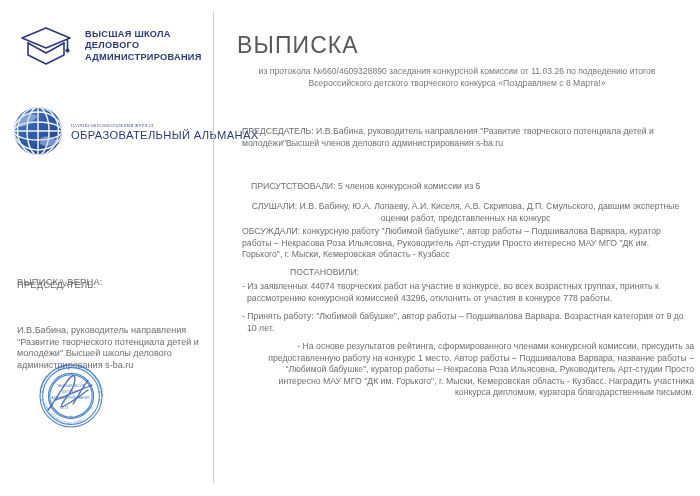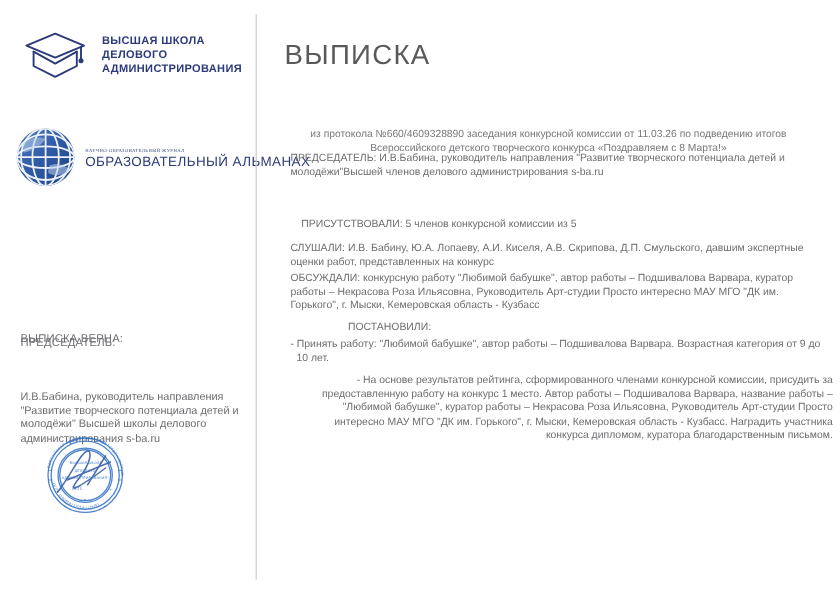--- a/index.html
+++ b/index.html
@@ -145,35 +145,34 @@
 
   .doc-subtitle {
     position: absolute;
     left: 32px;
     top: 66px;
     width: 424px;
     text-align: center;
     font-size: 8.6px;
     line-height: 11.9px;
     color: #77787b;
-    margin-top: 40px;
   }
 
   .blk {
     position: absolute;
     left: 29px;
     width: 447px;
     font-size: 8.7px;
     line-height: 11.5px;
     color: #6d6e71;
   }
 
   .b-chair    { top: 126px; }
   .b-present  { left: 38px; top: 181px; }
-  .b-heard    { top: 201px; }
+  .b-heard    { top: 201px; text-align: center; }
   .b-discuss  { top: 226px; }
   .b-resolved { top: 267px; padding-left: 48px; }
 
   .res-list {
     position: absolute;
     left: 29px;
     top: 281px;
     width: 452px;
     font-size: 8.7px;
     line-height: 11.5px;
@@ -300,18 +299,19 @@
     <div class="doc-title">ВЫПИСКА</div>
     <div class="doc-subtitle">из протокола №660/4609328890 заседания конкурсной комиссии от 11.03.26 по подведению итогов Всероссийского детского творческого конкурса «Поздравляем с 8 Марта!»</div>
 
     <div class="blk b-chair">ПРЕДСЕДАТЕЛЬ: И.В.Бабина, руководитель направления "Развитие творческого потенциала детей и молодёжи"Высшей членов делового администрирования s-ba.ru</div>
     <div class="blk b-present">ПРИСУТСТВОВАЛИ: 5 членов конкурсной комиссии из 5</div>
     <div class="blk b-heard">СЛУШАЛИ: И.В. Бабину, Ю.А. Лопаеву, А.И. Киселя, А.В. Скрипова, Д.П. Смульского, давшим экспертные оценки работ, представленных на конкурс</div>
     <div class="blk b-discuss">ОБСУЖДАЛИ: конкурсную работу "Любимой бабушке", автор работы – Подшивалова Варвара, куратор работы – Некрасова Роза Ильясовна, Руководитель Арт-студии Просто интересно МАУ МГО "ДК им. Горького", г. Мыски, Кемеровская область - Кузбасс</div>
     <div class="blk b-resolved">ПОСТАНОВИЛИ:</div>
 
     <div class="res-list">
+      <div class="res-item">- Из заявленных 44074 творческих работ на участие в конкурсе, во всех возрастных группах, принять к рассмотрению конкурсной комиссией 43296, отклонить от участия в конкурсе 778 работы.</div>
       <div class="res-item">- Принять работу: "Любимой бабушке", автор работы – Подшивалова Варвара. Возрастная категория от 9 до 10 лет.</div>
       <div class="res-item">- На основе результатов рейтинга, сформированного членами конкурсной комиссии, присудить за предоставленную работу на конкурс 1 место. Автор работы – Подшивалова Варвара, название работы – "Любимой бабушке", куратор работы – Некрасова Роза Ильясовна, Руководитель Арт-студии Просто интересно МАУ МГО "ДК им. Горького", г. Мыски, Кемеровская область - Кузбасс. Наградить участника конкурса дипломом, куратора благодарственным письмом.</div>
     </div>
   </div>
 
 </div>
 
 </body></html>

